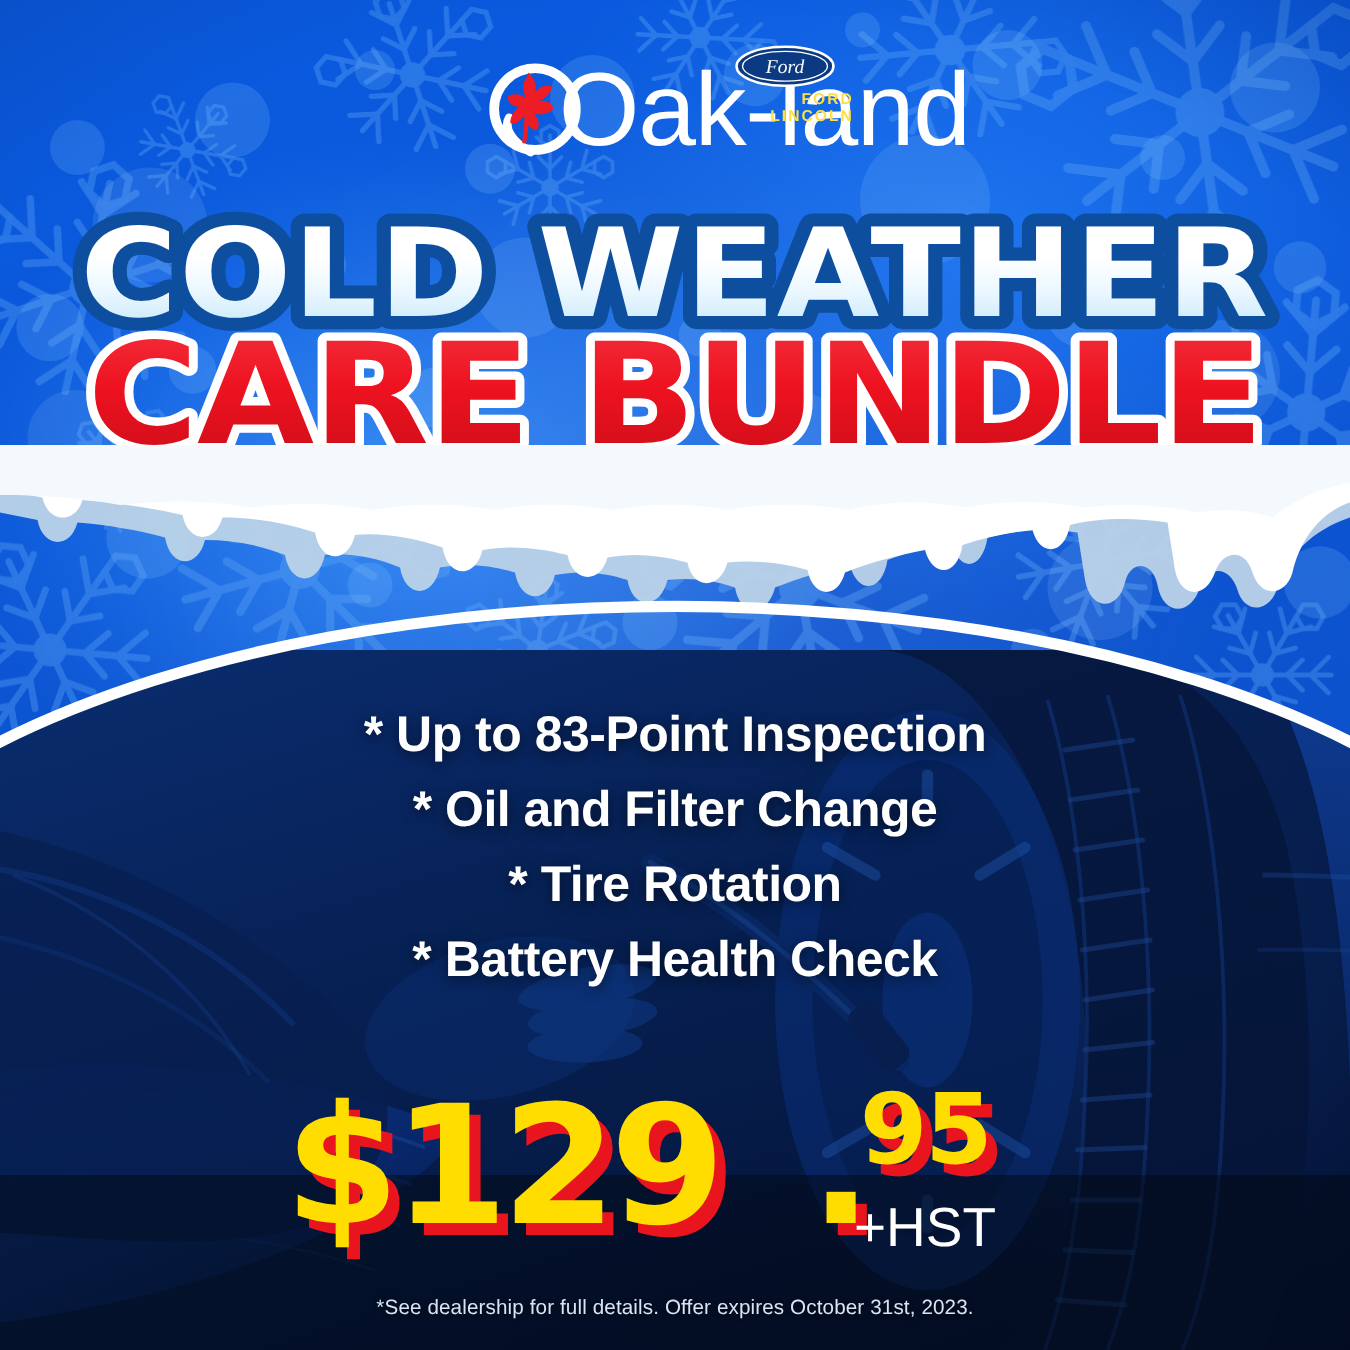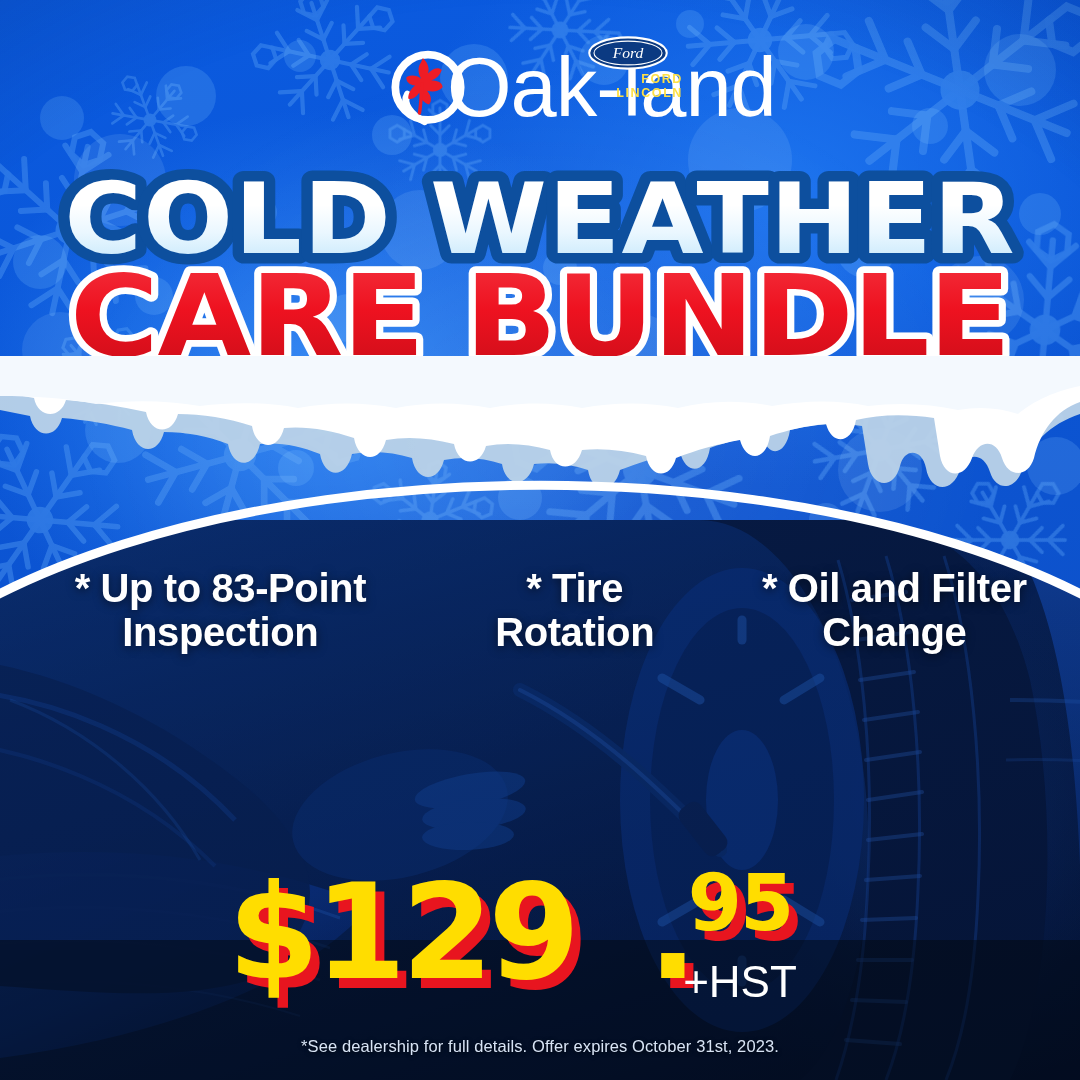--- a/index.html
+++ b/index.html
@@ -39,21 +39,21 @@
   .hl-svg-care{display:block;margin:-18px auto 0;}
 
   
   .drip{position:absolute;left:0;top:352px;width:1080px;height:160px;}
 
   
   .photo-clip{position:absolute;left:0;top:0;width:1080px;height:1080px;}
 
   
   .services{position:absolute;left:0;top:566px;width:1080px;text-align:center;
-    display:flex;flex-direction:row;gap:16px;}
+    display:flex;flex-direction:column;gap:16px;}
   .svc{font-size:40px;line-height:44px;color:#ffffff;font-weight:700;
     letter-spacing:-0.4px;text-shadow:0 2px 10px rgba(0,0,0,.55);}
 
   
   .price-row{position:absolute;left:0;top:862px;width:1080px;text-align:center;height:150px;}
   .price-svg{display:block;margin:0 auto;}
 
   
   .fineprint{position:absolute;left:0;top:1037px;width:1080px;text-align:center;
     font-size:16.5px;color:#d8e4f5;letter-spacing:0.1px;font-weight:400;
@@ -345,22 +345,23 @@
       <rect x="-140" y="520" width="1360" height="560" fill="#0a2d80" opacity="0.26"></rect>
       <rect x="-140" y="520" width="1360" height="560" fill="url(#photoGrad)" opacity="0.20"></rect>
       <rect x="-140" y="940" width="1360" height="140" fill="#01070f" opacity="0.50"></rect>
     </g>
 
     <path d="M-140,700 A 720 320 0 0 1 1220,700" fill="none" stroke="#ffffff" stroke-width="9" stroke-linecap="round"></path>
   </svg>
 
   <div class="services">
     <div class="svc">* Up to 83-Point Inspection</div>
+    <div class="svc">* Oil and Filter Change</div>
     <div class="svc">* Tire Rotation</div>
-    <div class="svc">* Oil and Filter Change</div>
+    <div class="svc">* Battery Health Check</div>
   </div>
 
   <div class="price-row">
     <svg class="price-svg" width="700" height="150" viewBox="0 0 700 150">
       <g id="price-shadow-g" transform="translate(36.7265625,10)">
         <text id="p-main-s" x="10" y="116" font-family="'DejaVu Sans','Liberation Sans',sans-serif" font-size="132" font-weight="bold" fill="#e8151f" letter-spacing="-5">$129</text>
         <text id="p-sep-s" x="430" y="116" font-family="'DejaVu Sans','Liberation Sans',sans-serif" font-size="132" font-weight="bold" fill="#e8151f">.</text>
         <text id="p-cents-s" x="470" y="68" font-family="'DejaVu Sans','Liberation Sans',sans-serif" font-size="78" font-weight="bold" fill="#e8151f" letter-spacing="-2">95</text>
       </g>
       <g id="price-fill-g" transform="translate(27.7265625,0)">

